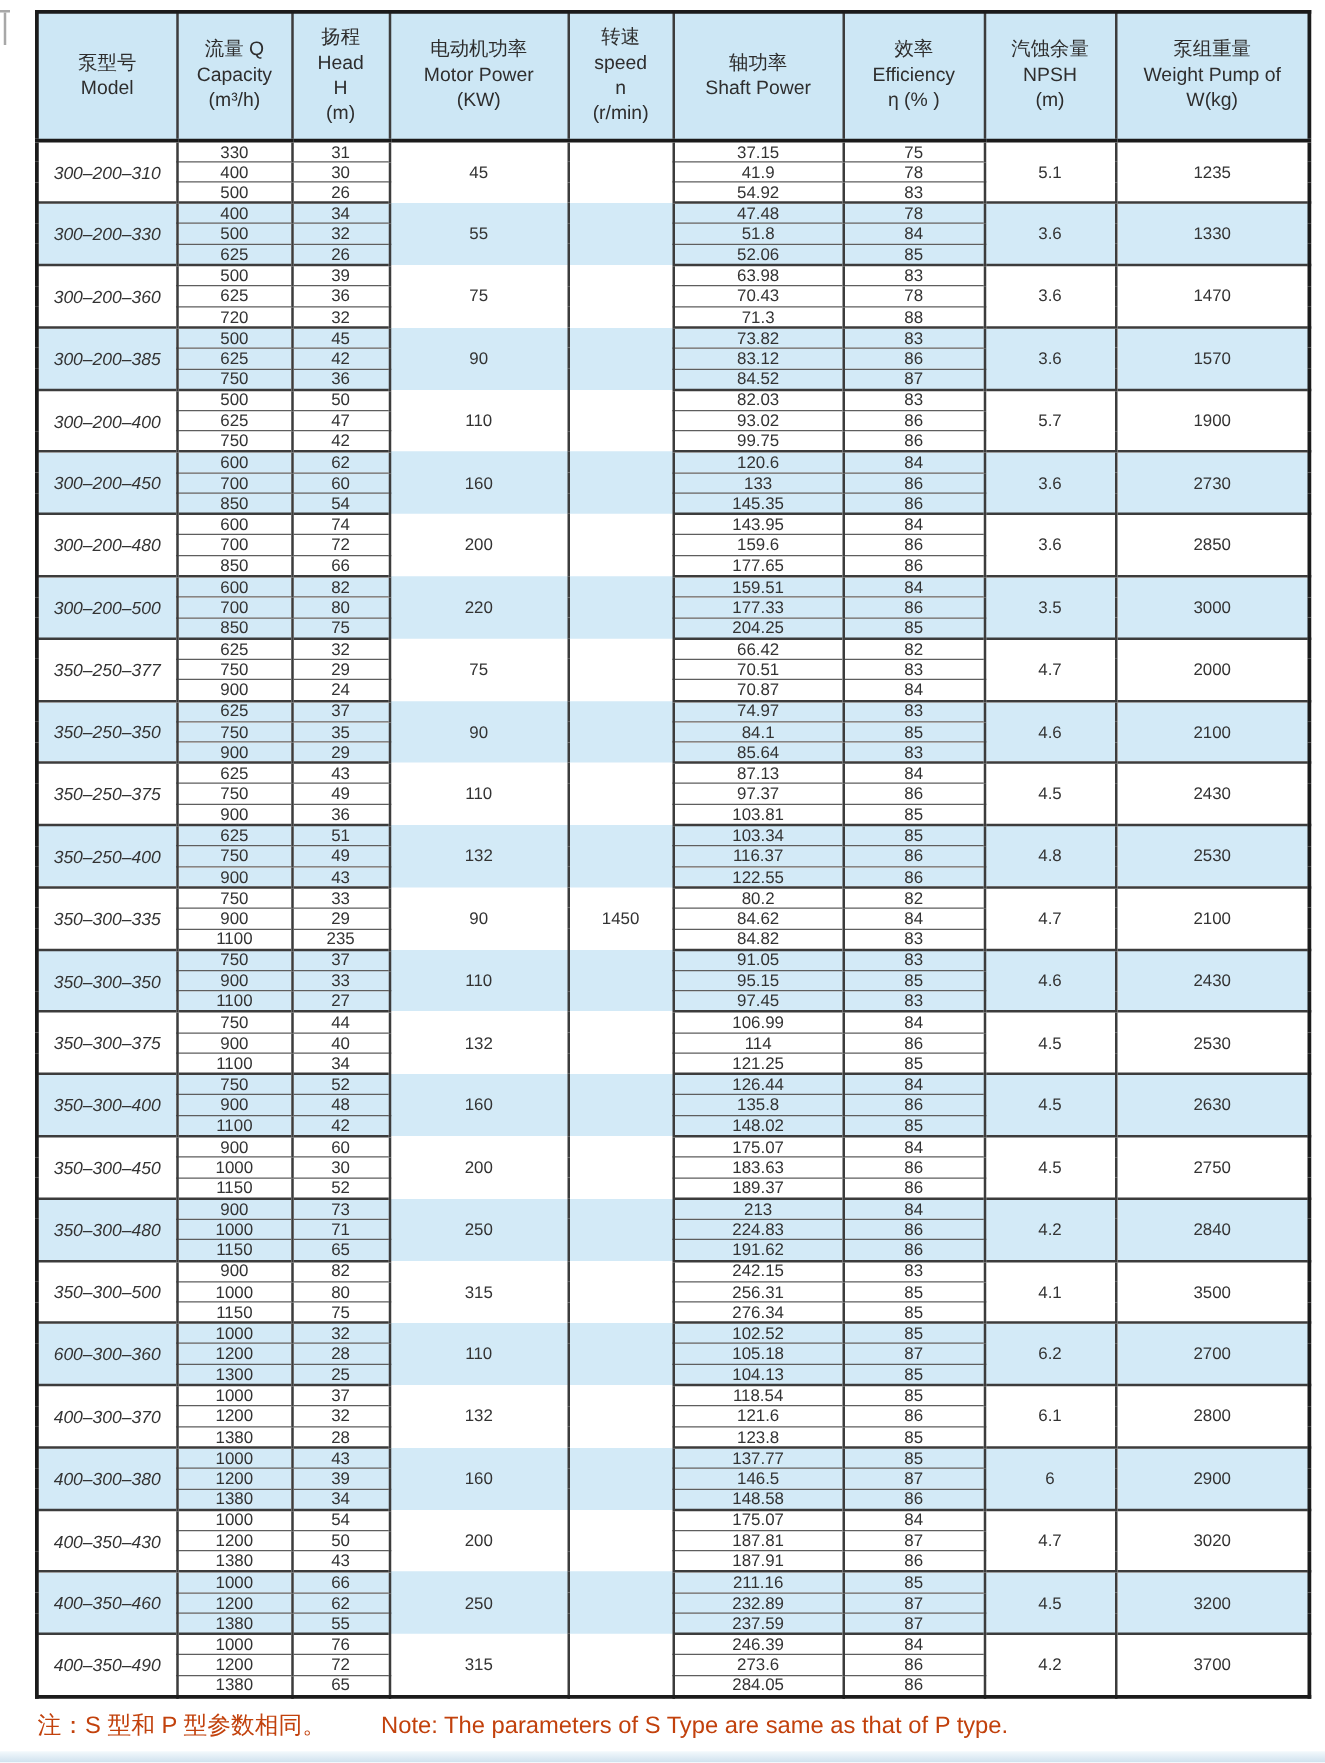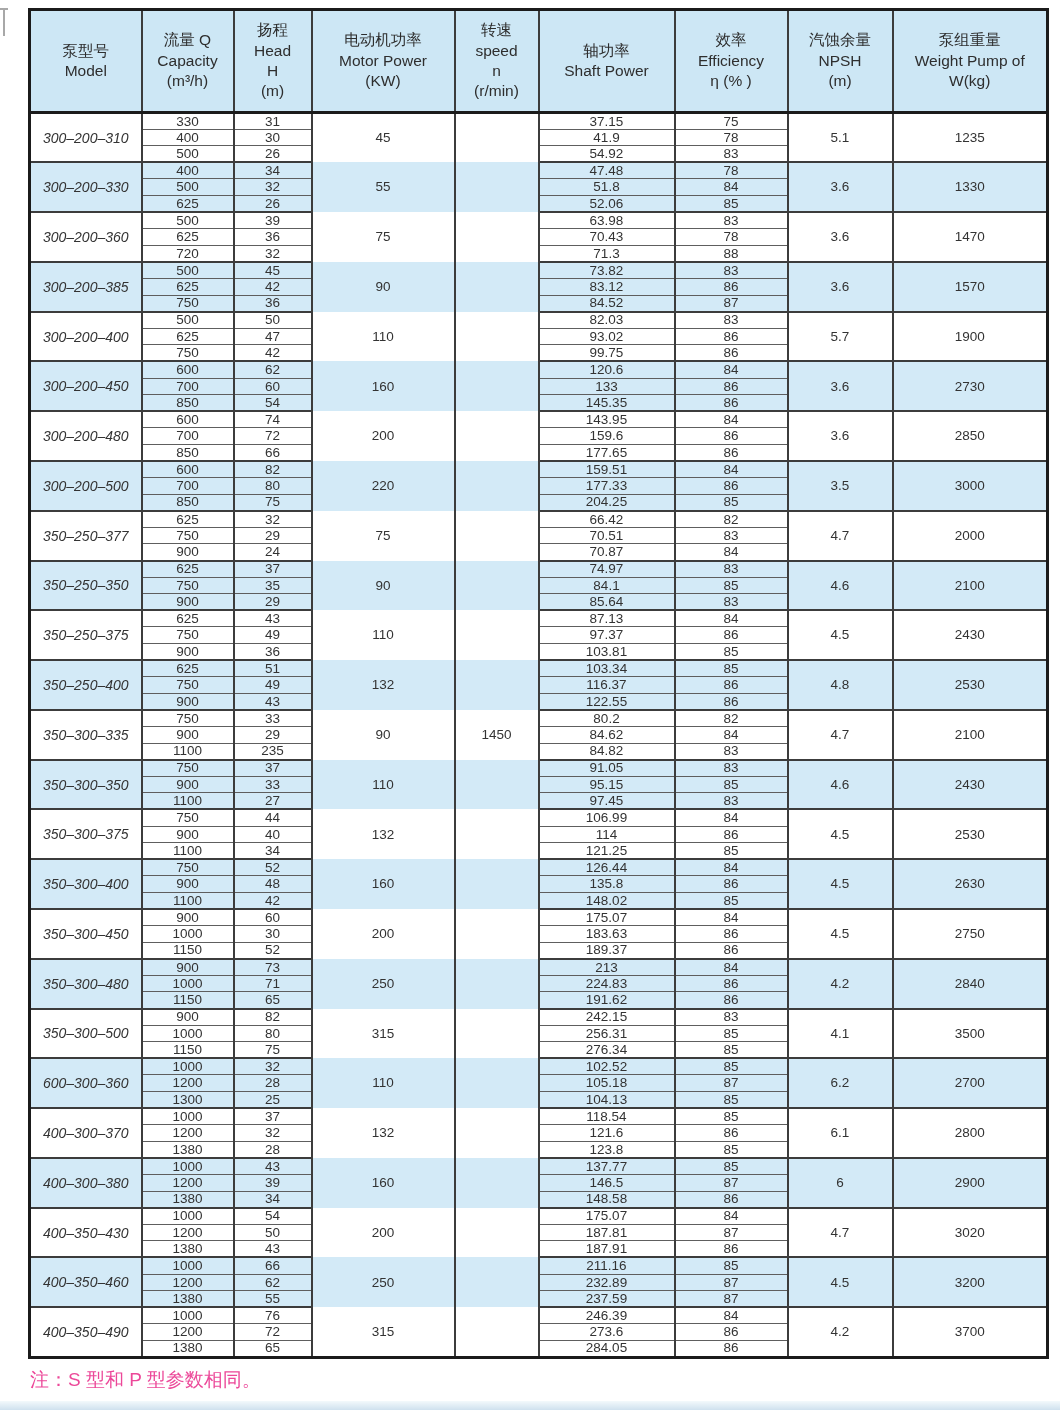--- a/index.html
+++ b/index.html
@@ -38,21 +38,21 @@
   }
   #tbl tbody tr{height:16.6px;}
   #tbl td.model{font-size:14px;font-style:italic;}
   #tbl td.sub{border-bottom:1px solid var(--subline);}
   #tbl td.gt{border-top:2px solid var(--line);}
   #tbl td.bgb{background:var(--row-blue);}
   #tbl td.bgw{background:#ffffff;}
   .footer{
     position:absolute;left:30px;top:1367px;width:1010px;
     display:flex;gap:44px;align-items:baseline;
-    font-size:19px;color:#ec4899;white-space:nowrap;
+    font-size:19px;color:#c2410c;white-space:nowrap;
   }
   .bottom-strip{
     position:absolute;left:0;top:1401px;width:1060px;height:9px;
     background:linear-gradient(180deg,#f3f9fc 0%,#cfe1ee 100%);
   }
   .artifact-v{position:absolute;left:3px;top:10px;width:2px;height:26px;background:#a8a8a8;}
   .artifact-h{position:absolute;left:0;top:8px;width:8px;height:2px;background:#a8a8a8;}
 </style>
 </head>
 <body>
@@ -677,15 +677,16 @@
         <td class="bgw">1380</td>
         <td class="bgw">65</td>
         <td class="bgw">284.05</td>
         <td class="bgw">86</td>
       </tr>
     </tbody>
 </table>
 
 <div class="footer">
   <span>注：S 型和 P 型参数相同。</span>
+  <span>Note: The parameters of S Type are same as that of P type.</span>
 </div>
 
 <div class="bottom-strip"></div>
 
 </body></html>

